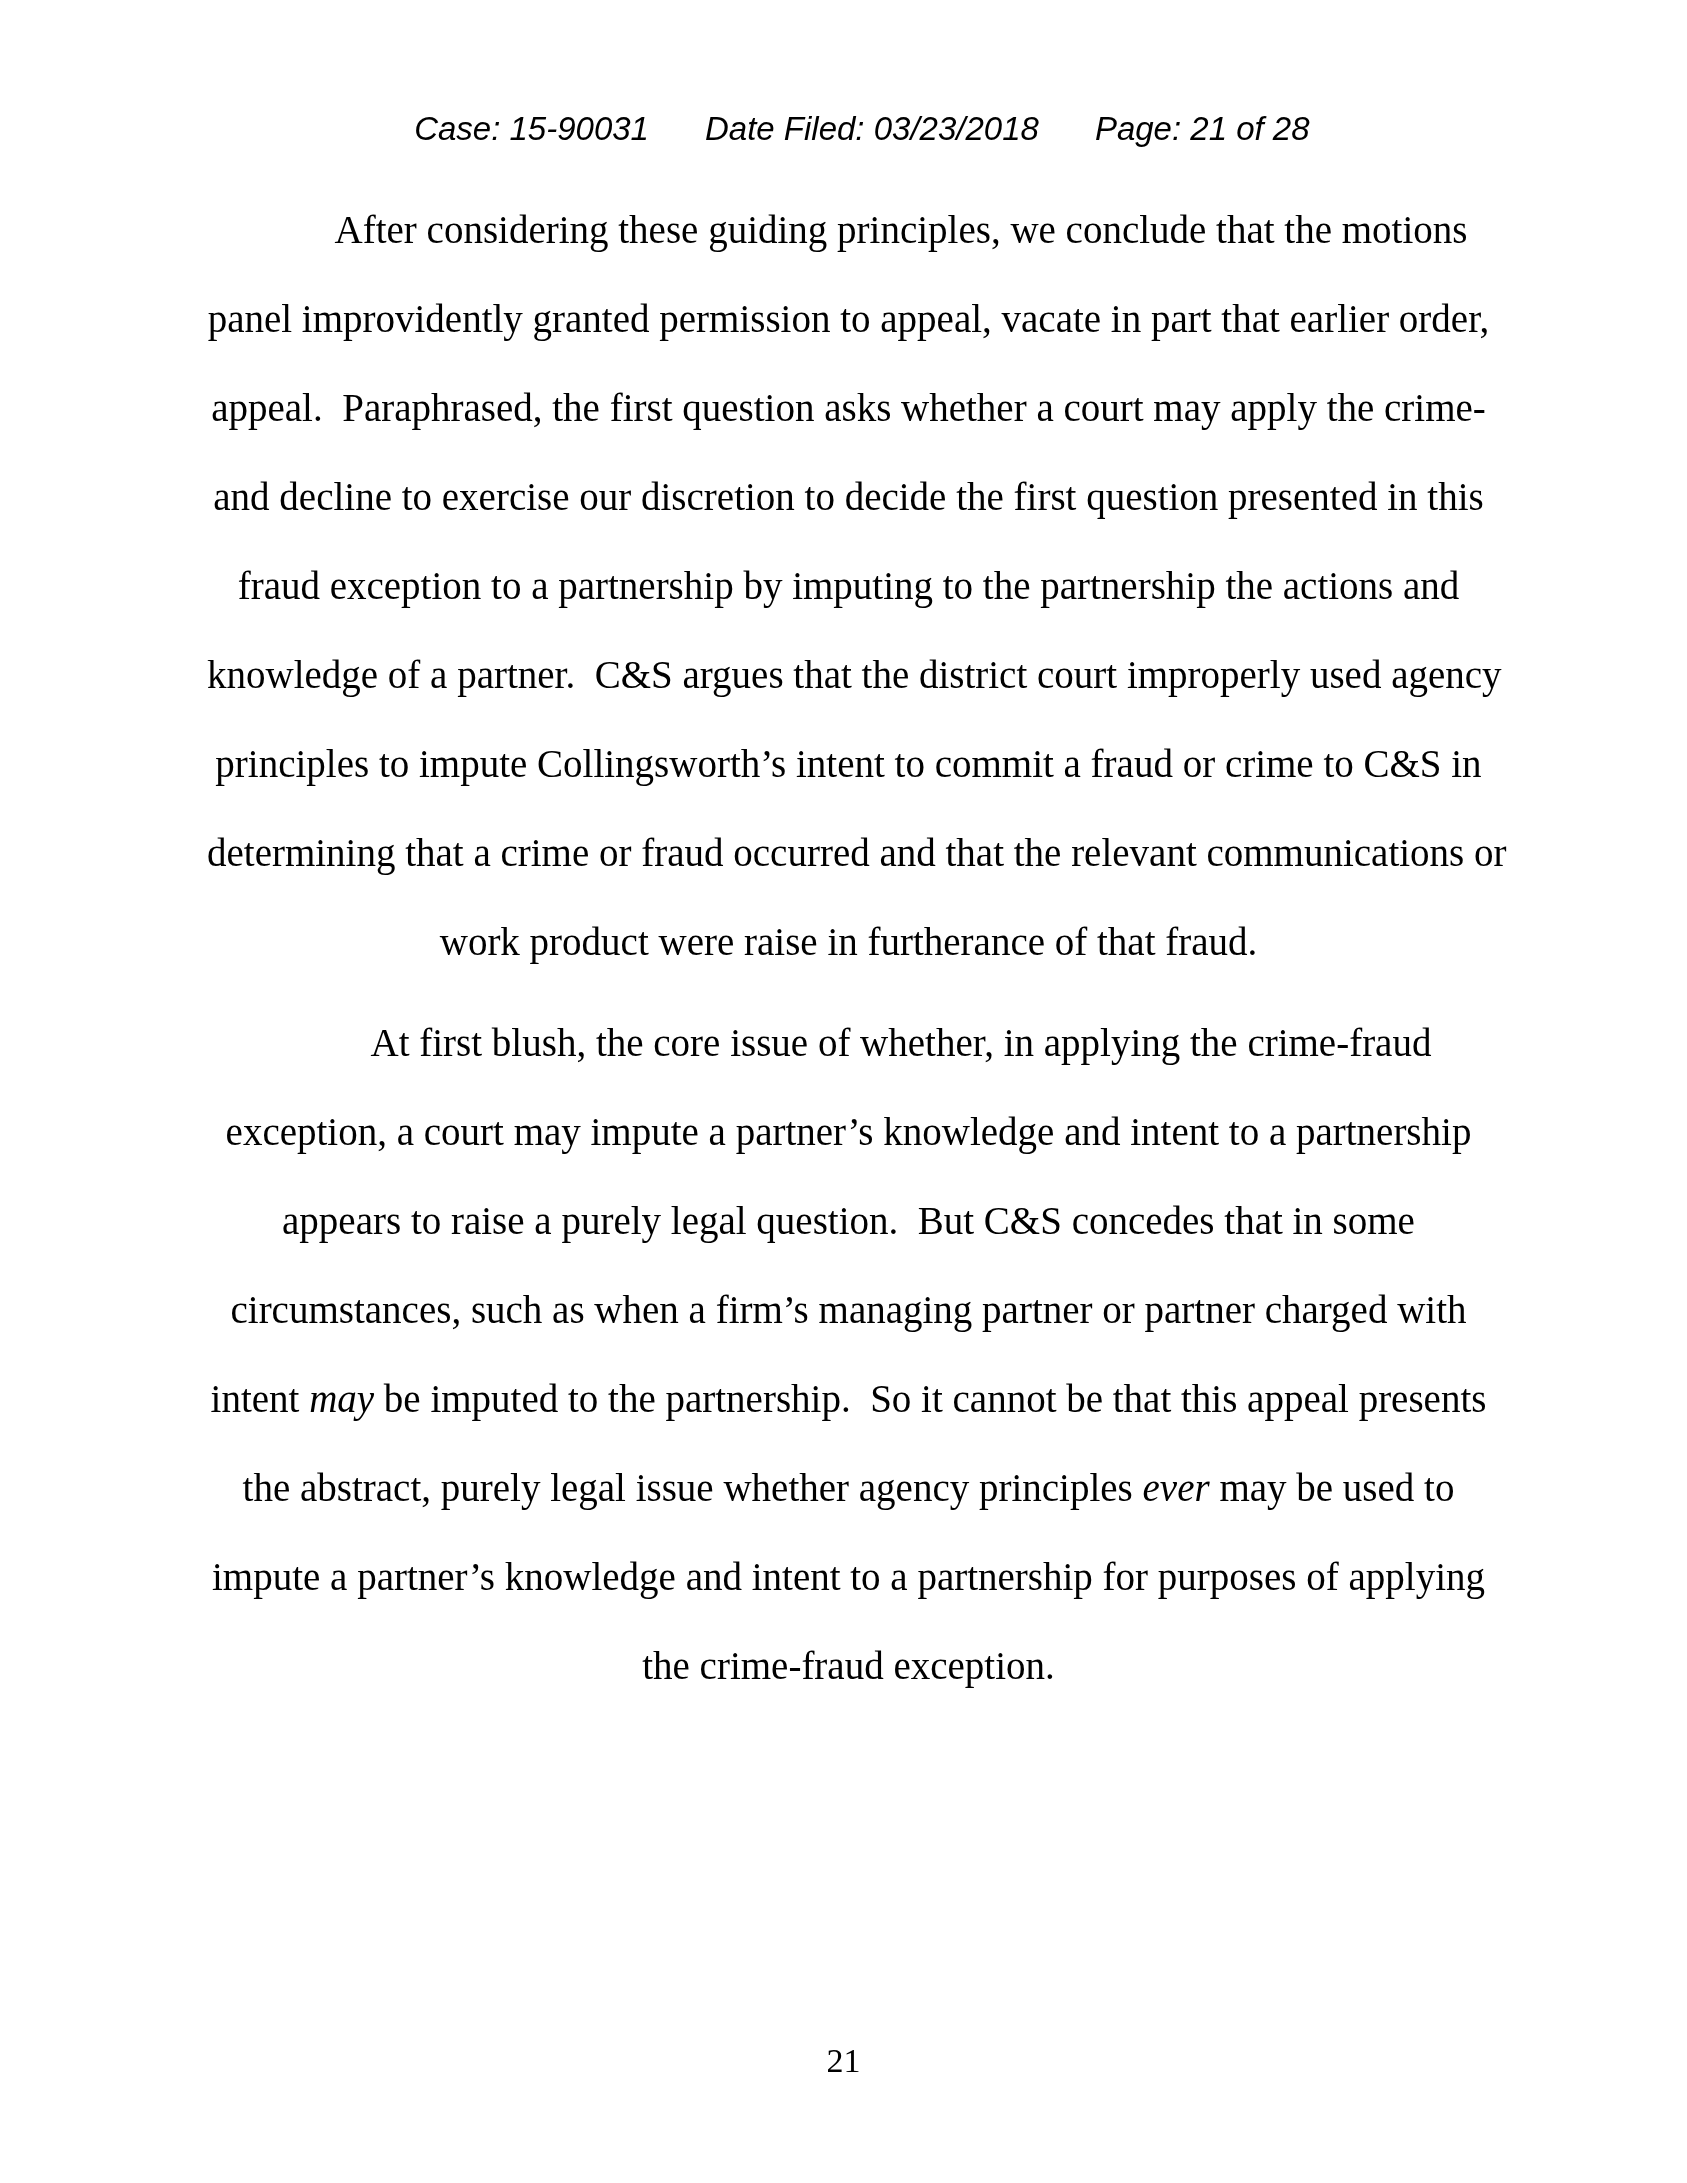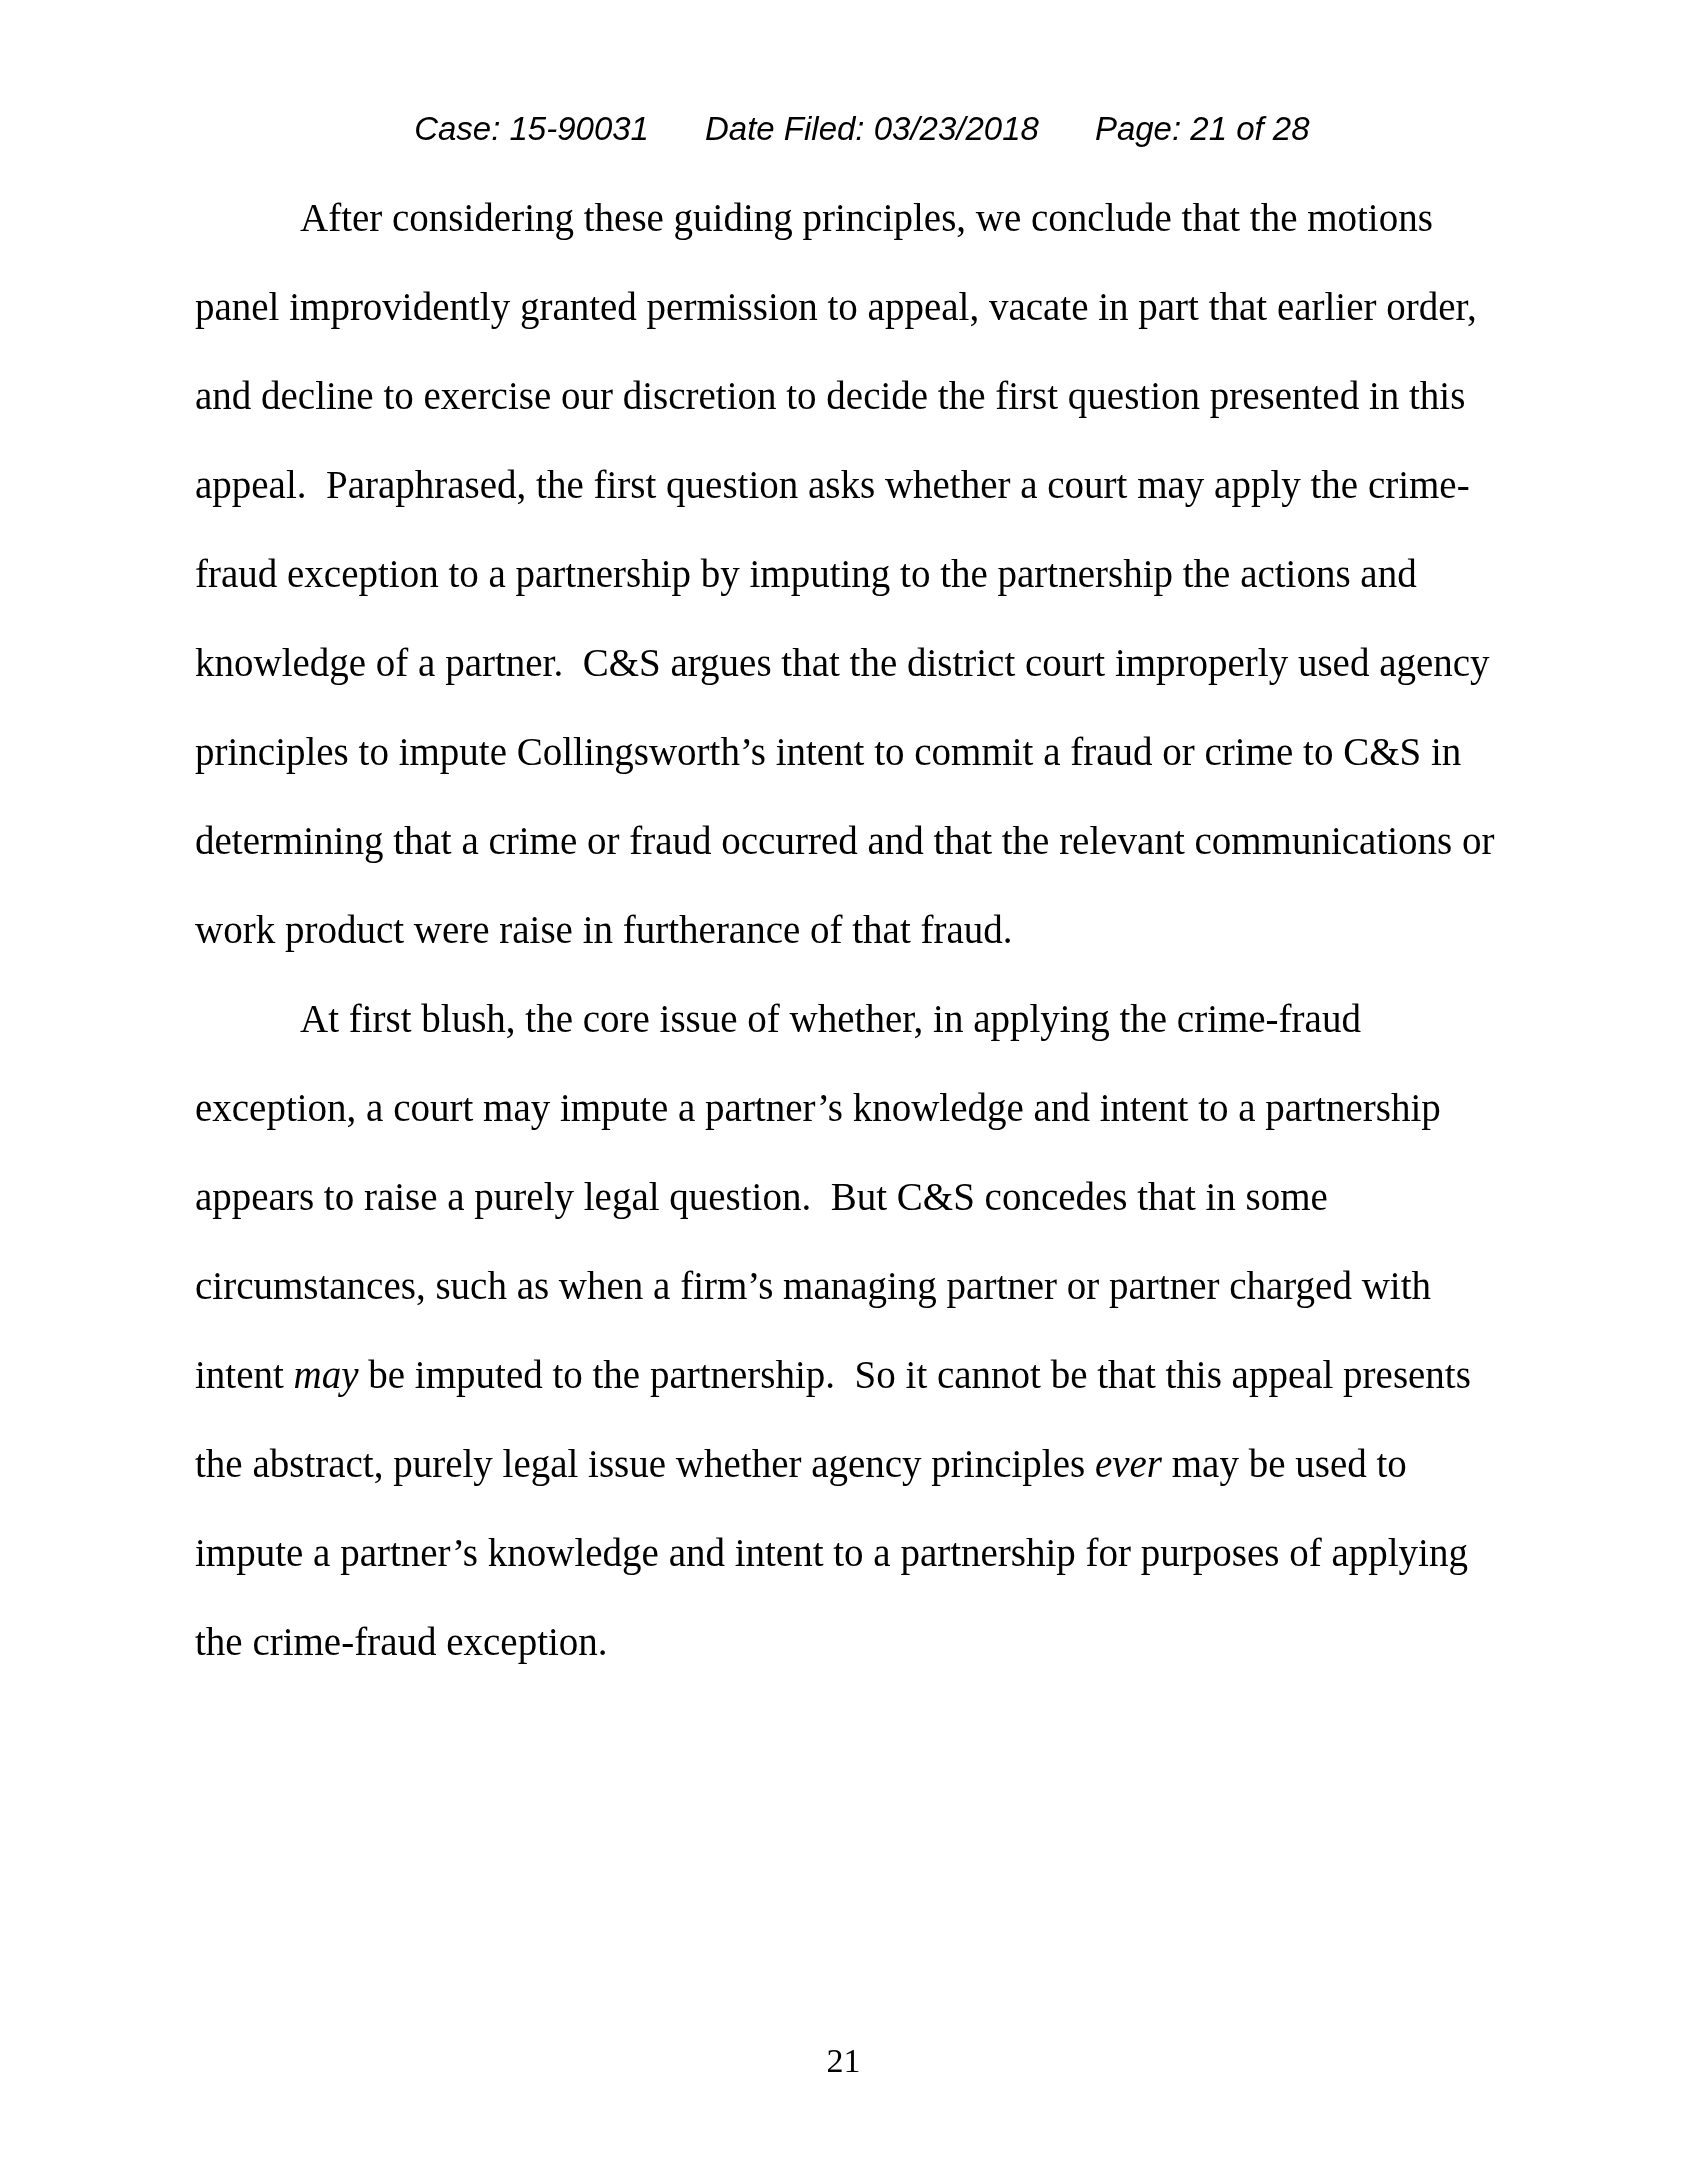--- a/index.html
+++ b/index.html
@@ -38,21 +38,22 @@
     position: absolute;
     left: 195px;
     top: 173px;
     width: 1307px;
     font-family: "Liberation Serif", "DejaVu Serif", serif;
     font-size: 39px;
     line-height: 89px;
     color: #000000;
   }
   .para {
-    margin: 0;
+    margin: 12px;
+    text-align: center;
   }
   .line {
     white-space: pre;
   }
   .line.indent {
     padding-left: 105px;
   }
   .it {
     font-style: italic;
   }
@@ -74,22 +75,22 @@
 <div class="page">
 
   <div class="doc-header">
     <span class="hseg">Case: 15-90031</span><span class="hseg">Date Filed: 03/23/2018</span><span class="hseg">Page: 21 of 28</span>
   </div>
 
   <div class="doc-body">
       <div class="para">
         <div class="line indent"><span>After considering these guiding principles, we conclude that the motions</span></div>
         <div class="line"><span>panel improvidently granted permission to appeal, vacate in part that earlier order,</span></div>
+        <div class="line"><span>appeal.  Paraphrased, the first question asks whether a court may apply the crime-</span></div>
         <div class="line"><span>and decline to exercise our discretion to decide the first question presented in this</span></div>
-        <div class="line"><span>appeal.  Paraphrased, the first question asks whether a court may apply the crime-</span></div>
         <div class="line"><span>fraud exception to a partnership by imputing to the partnership the actions and</span></div>
         <div class="line"><span>knowledge of a partner.  C&amp;S argues that the district court improperly used agency</span></div>
         <div class="line"><span>principles to impute Collingsworth’s intent to commit a fraud or crime to C&amp;S in</span></div>
         <div class="line"><span>determining that a crime or fraud occurred and that the relevant communications or</span></div>
         <div class="line"><span>work product were raise in furtherance of that fraud.</span></div>
       </div>
       <div class="para">
         <div class="line indent"><span>At first blush, the core issue of whether, in applying the crime-fraud</span></div>
         <div class="line"><span>exception, a court may impute a partner’s knowledge and intent to a partnership</span></div>
         <div class="line"><span>appears to raise a purely legal question.  But C&amp;S concedes that in some</span></div>

